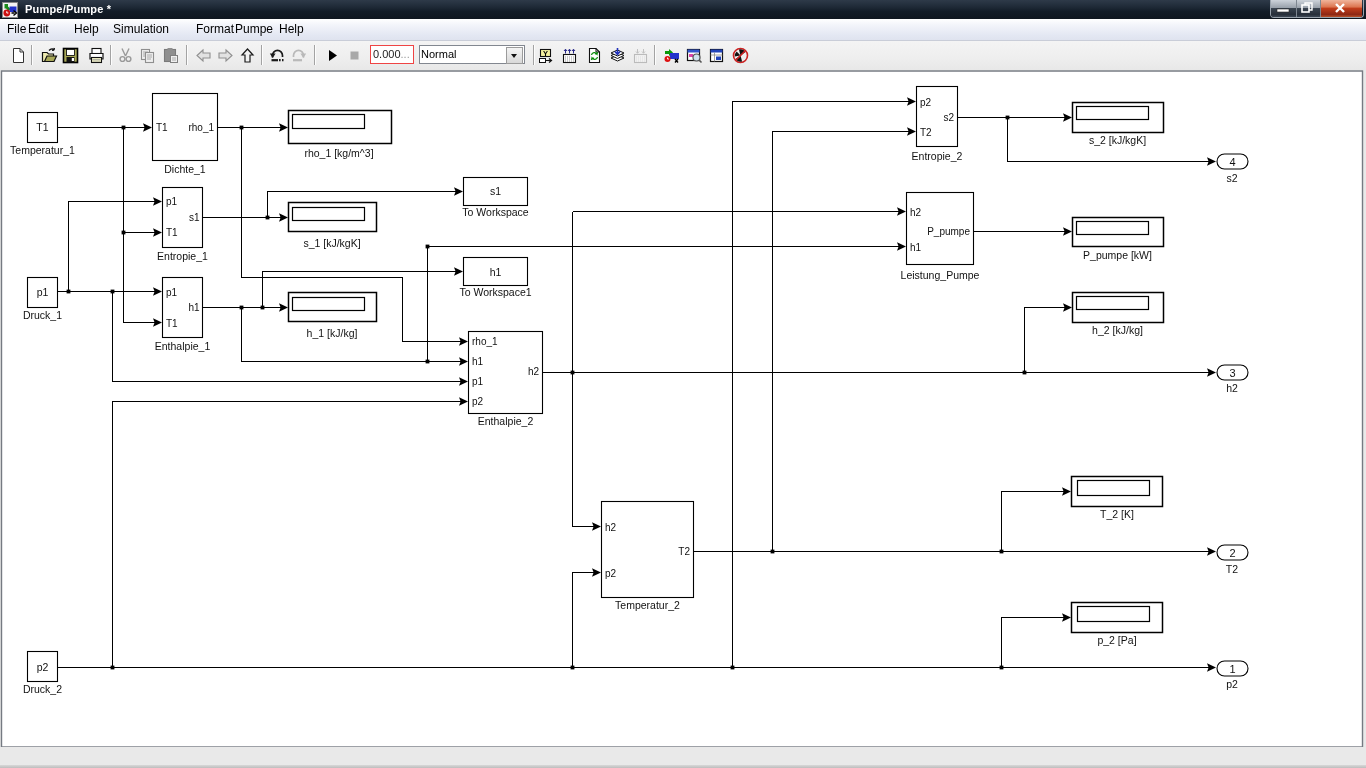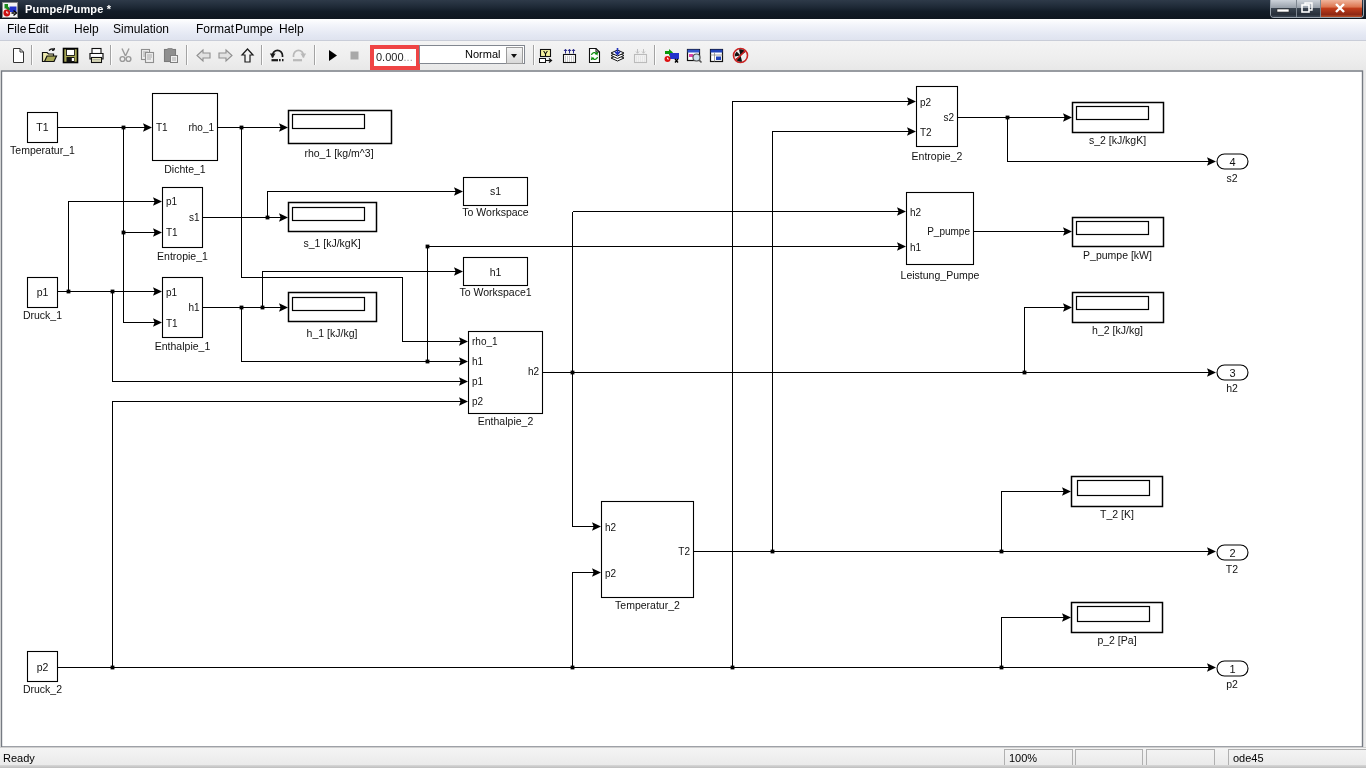--- a/index.html
+++ b/index.html
@@ -18,25 +18,25 @@
 #wb-max{width:23px;background:linear-gradient(180deg,#cdd3da 0%,#99a1ab 45%,#3a4450 50%,#272f3a 85%,#3d4755 100%);border-right:1px solid #7e8791;}
 #wb-close{width:41px;background:linear-gradient(180deg,#f0b49b 0%,#dd7752 40%,#c03c1a 50%,#8e2814 85%,#b4502a 100%);}
 
 #menubar{left:0;top:19px;width:1366px;height:21px;
  background:linear-gradient(180deg,#ffffff 0%,#f2f4fa 30%,#e4e8f3 75%,#dfe3ef 100%);
  border-bottom:1px solid #c9cdd8;}
 .menuitem{position:absolute;top:22px;font-size:12px;color:#000000;}
 
 #toolbar{left:0;top:41px;width:1366px;height:29px;background:linear-gradient(180deg,#f4f4f4 0%,#eeeeee 60%,#e8e8e8 100%);}
 .tsep{position:absolute;top:4px;width:1px;height:20px;background:#a3a3a3;border-right:1px solid #fdfdfd;}
-#timefield{left:370px;top:45px;width:40px;height:17px;background:#fff;border:4px solid #ef4444;
+#timefield{left:370px;top:45px;width:40px;height:17px;background:#fff;border:1px solid #ef4444;
  font-size:11px;color:#222;padding-left:2px;line-height:17px;}
 #dropdown{left:419px;top:45px;width:104px;height:17px;background:#fff;border:1px solid #828790;
  font-size:11px;color:#000;line-height:17px;}
-#ddtext{position:absolute;left:1px;top:0;margin-left:44px;}
+#ddtext{position:absolute;left:1px;top:0;}
 #ddbtn{position:absolute;right:1px;top:1px;width:15px;height:15px;
  background:linear-gradient(180deg,#f4f4f4,#d8d8d8);border:1px solid #9b9b9b;}
 #ddbtn:after{content:"";position:absolute;left:3.5px;top:5.5px;border-left:3.5px solid transparent;
  border-right:3.5px solid transparent;border-top:4.5px solid #111;}
 
 #statusbar{left:0;top:747px;width:1366px;height:21px;background:linear-gradient(180deg,#f4f4f4,#e8e8e8);
  border-top:1px solid #d0d0d0;}
 #statusbar .pane{position:absolute;top:1px;height:16px;border:1px solid #b0b0b0;background:transparent;
  font-size:11px;color:#000;line-height:16px;padding-left:4px;}
 #ready{position:absolute;left:3px;top:4px;font-size:11px;color:#000;}
@@ -377,21 +377,14 @@
     <path d="M1062,613.2 L1071,617.5 L1062,621.8 L1063.6,617.5 Z" fill="#000"></path>
     <path d="M957.5,117.5 H1071" fill="none" stroke="#000" stroke-width="1" shape-rendering="crispEdges"></path>
     <path d="M1063,113.2 L1072,117.5 L1063,121.8 L1064.6,117.5 Z" fill="#000"></path>
     <rect x="1005.6" y="115.6" width="3.8" height="3.8" fill="#000"></rect>
     <path d="M1007.5,117.5 V161.5 H1215" fill="none" stroke="#000" stroke-width="1" shape-rendering="crispEdges"></path>
     <path d="M1207,157.2 L1216,161.5 L1207,165.8 L1208.6,161.5 Z" fill="#000"></path>
     <path d="M973.5,231.5 H1071" fill="none" stroke="#000" stroke-width="1" shape-rendering="crispEdges"></path>
     <path d="M1063,227.2 L1072,231.5 L1063,235.8 L1064.6,231.5 Z" fill="#000"></path>
   </svg>
 
-  <div id="statusbar" class="abs">
-    <div id="ready">Ready</div>
-    <div class="pane" style="left:1004px;width:63px">100%</div>
-    <div class="pane" style="left:1075px;width:62px"></div>
-    <div class="pane" style="left:1146px;width:63px"></div>
-    <div class="pane" style="left:1228px;width:136px">ode45</div>
-  </div>
   <div id="statusbottom"></div>
 </div>
 
 </body></html>

